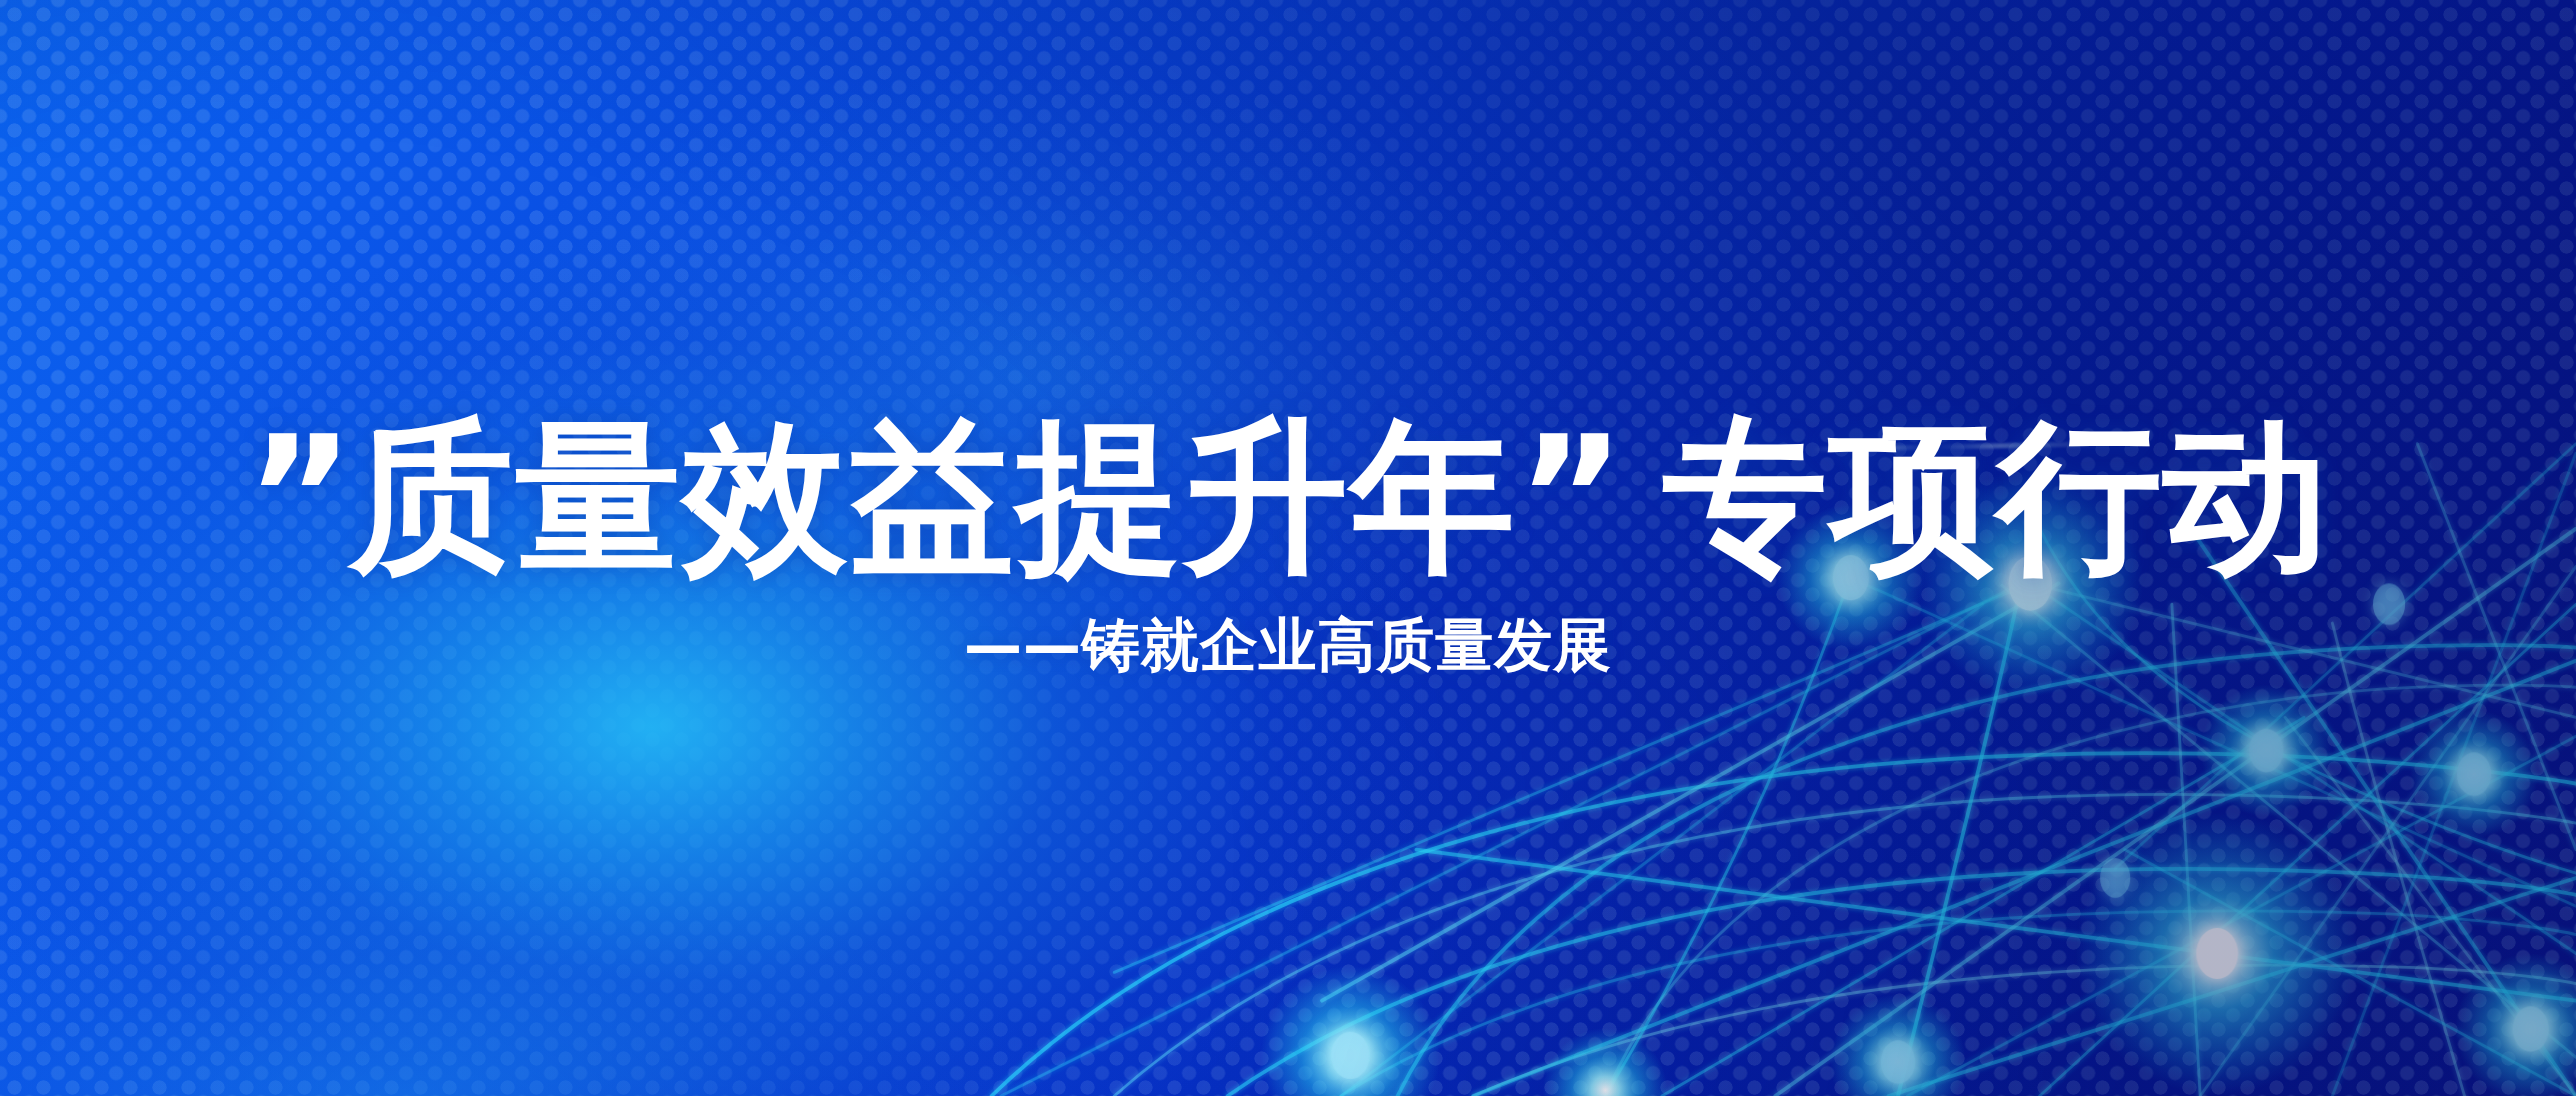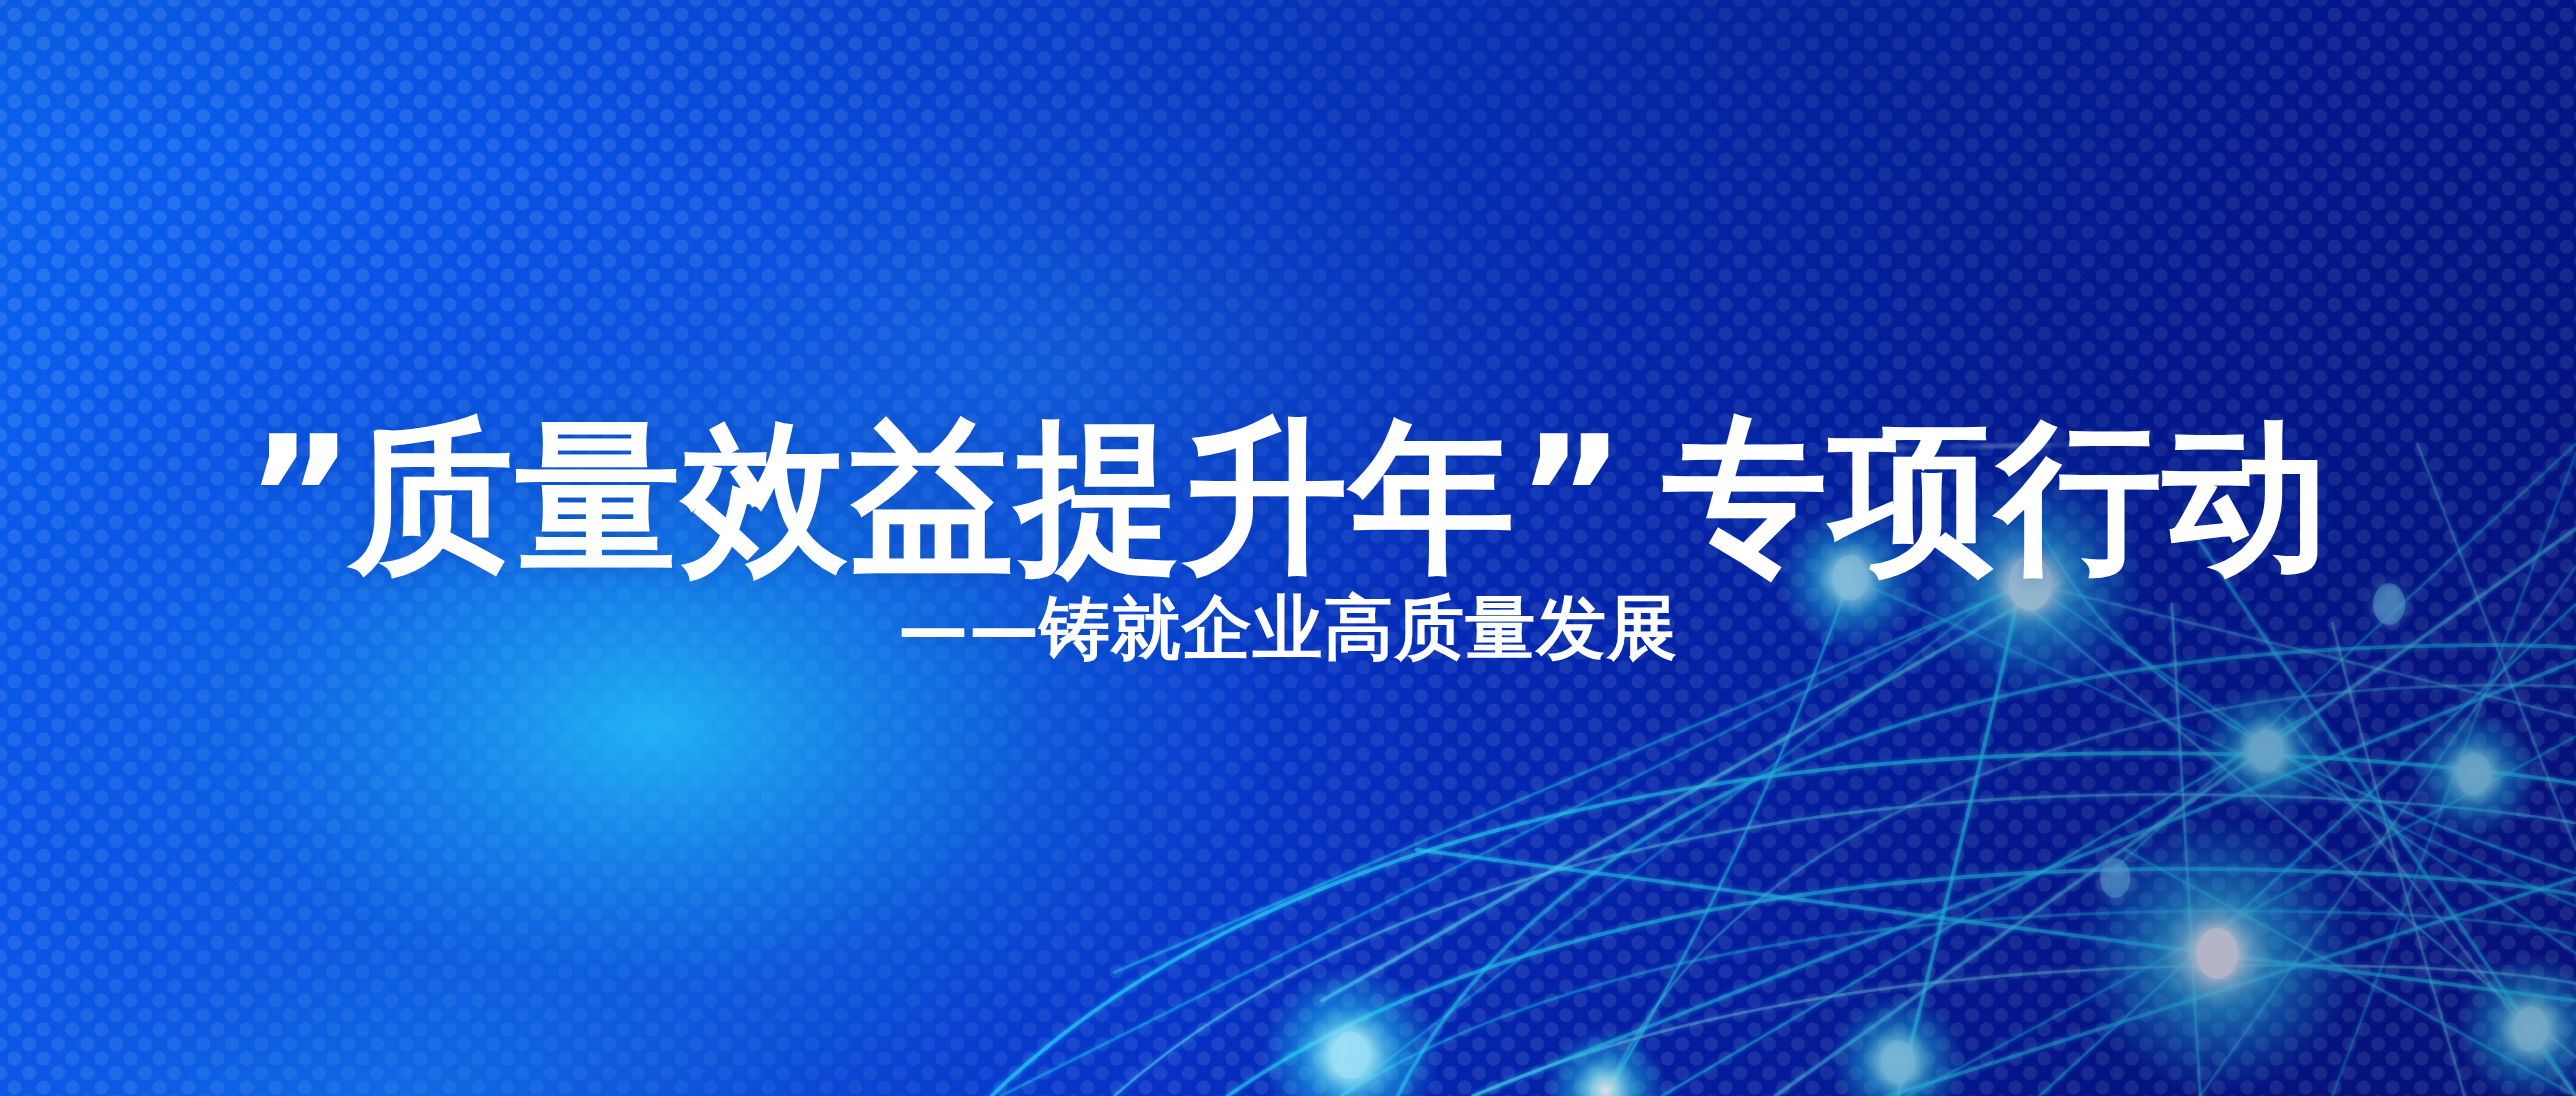--- a/index.html
+++ b/index.html
@@ -119,23 +119,23 @@
     font-weight: 700;
     letter-spacing: 1.9px;
     white-space: nowrap;
     text-shadow: 0 0 24.6px rgba(10,60,170,0.45);
     font-family: "DejaVu Sans", "Liberation Sans", sans-serif;
   }
   .headline .q { letter-spacing: -5.7px; }
   .headline .gap { display: inline-block; width: 43px; }
 
   .subline {
-    margin: 13px 0 0 0;
+    margin: 36px 0 0 0;
     color: #ffffff;
-    font-size: 70px;
+    font-size: 58px;
     line-height: 1.0;
     font-weight: 700;
     letter-spacing: 0.9px;
     white-space: nowrap;
     text-shadow: 0 0 17px rgba(10,60,170,0.40);
     font-family: "DejaVu Sans", "Liberation Sans", sans-serif;
   }
 </style>
 </head>
 <body>

